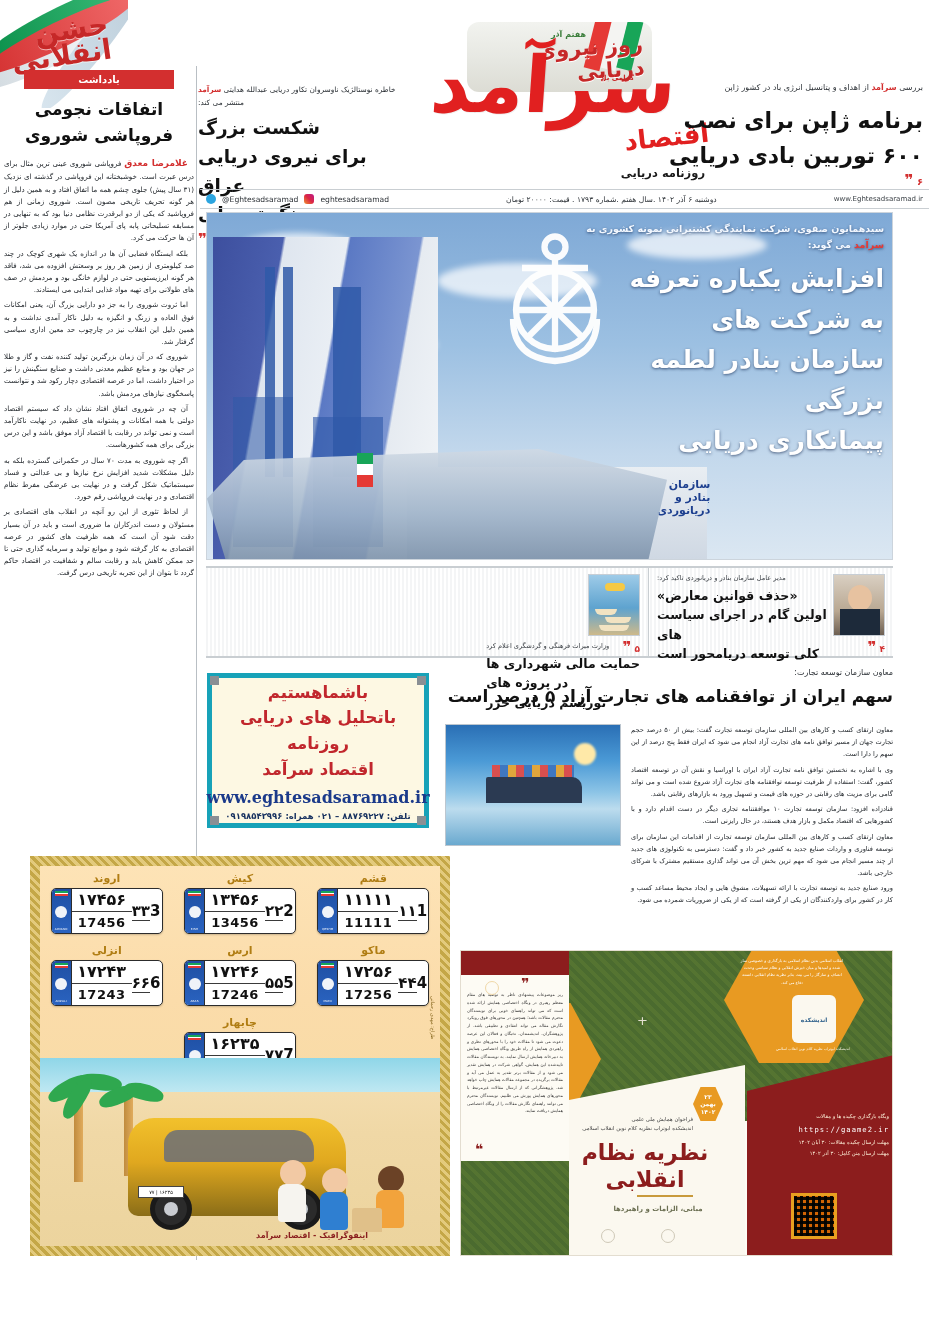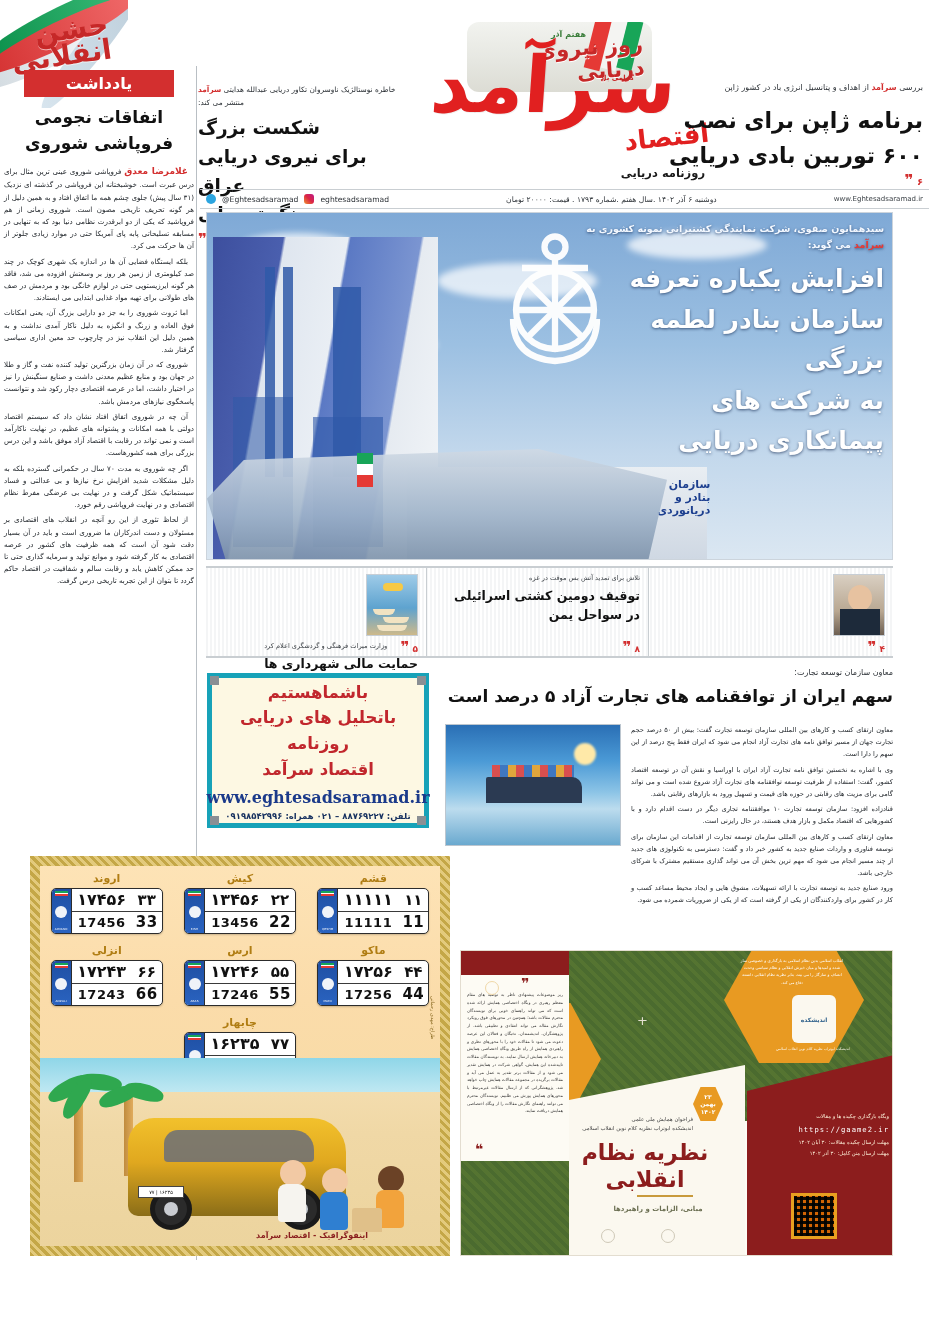--- a/index.html
+++ b/index.html
@@ -27,21 +27,21 @@
     color:#c62828; font-weight:bold; font-size:28px; line-height:0.9;
     text-shadow:0 1px 0 rgba(255,255,255,.6);
     transform:rotate(-8deg);
   }
 
   
   .col-editorial{
     position:absolute; left:4px; top:70px; width:190px; height:1190px;
   }
   .badge-note{
-    background:#d32f2f; color:#fff; font-size:16px; font-weight:bold;
+    background:#d32f2f; color:#fff; font-size:10px; font-weight:bold;
     text-align:center; padding:4px 0; width:150px; margin:0 auto 8px auto;
   }
   .edit-title{
     text-align:center; font-size:17px; font-weight:bold; color:#111;
     line-height:1.5; margin-bottom:8px;
   }
   .edit-author{ color:#d32f2f; font-weight:bold; font-size:9px; }
   .edit-body{
     font-size:7.1px; line-height:1.72; text-align:justify; color:#23282d;
     column-count:1;
@@ -229,21 +229,21 @@
     display:flex; flex-direction:column; align-items:center; justify-content:space-between;
     padding:2px 0; flex:none;
   }
   .blue .flag{ width:13px; height:5px; background:linear-gradient(180deg,#18a558 33%,#fff 33% 66%,#e53935 66%); }
   .blue .zlogo{ width:12px; height:12px; border-radius:50%; background:#f0f3f8; }
   .blue .zname{ font-size:2.8px; color:#fff; letter-spacing:.2px;}
   .plate .mainnum{
     flex:1; display:flex; flex-direction:column; border-left:1px solid #2c2c2c;
   }
   .plate .serial{
-    width:30px; display:flex; flex-direction:column; flex:none;
+    width:30px; display:flex; flex-direction:row; flex:none;align-items:center;
   }
   .pnum-fa{ flex:1; display:flex; align-items:center; justify-content:center;
     font-size:16px; font-weight:bold; color:#111; letter-spacing:1px; border-bottom:1px solid #3a3a3a;}
   .pnum-en{ flex:1; display:flex; align-items:center; justify-content:center;
     font-size:13px; font-weight:bold; color:#111; letter-spacing:.5px;}
   .serial .pnum-fa, .serial .pnum-en{ font-size:15px;}
   .ig-banner{
     position:absolute; right:8px; top:212px; width:134px; padding:8px 6px;
     background:linear-gradient(180deg,#f0a92c,#e0911c);
     color:#fff; font-weight:bold; font-size:13.5px; text-align:right; line-height:1.55;
@@ -469,53 +469,48 @@
     <div class="iranflag" style="background:linear-gradient(180deg,#18a558 33%,#fff 33% 66%,#e53935 66%);"></div>
 
     <div class="hero-text">
       <div class="hero-kick">
         <span>سیدهمایون صفوی، شرکت نمایندگی کشتیرانی نمونه کشوری به</span>
         <span class="mk">سرآمد</span>
         <span>می گوید:</span>
       </div>
       <div class="hero-title">
         <div>افزایش یکباره تعرفه</div>
+        <div>به شرکت های</div>
         <div>سازمان بنادر لطمه بزرگی</div>
-        <div>به شرکت های</div>
         <div>پیمانکاری دریایی</div>
       </div>
     </div>
   </div>
 
   <div class="teasers">
 
     <div class="teaser" style="width:244px;">
       <div class="thumb thumb-face">
         <div class="face-head"></div>
           <div class="face-body"></div>
       </div>
+      <div class="tx">
+        <div class="tk">مدیر عامل سازمان بنادر و دریانوردی تاکید کرد:</div>
+        <div class="tt">
+          <div>«حذف قوانین معارض»</div>
+          <div>اولین گام در اجرای سیاست های</div>
+          <div>کلی توسعه دریامحور است</div>
+        </div>
+      </div>
       <div class="pg">
         <span>۴</span>
         <span class="quotemark">❞</span>
       </div>
     </div>
 
-    <div class="teaser" style="width:222px;">
-      <div class="tx">
-        <div class="tk" style="text-align:right;">تلاش برای تمدید آتش بس موقت در غزه</div>
-        <div class="tt" style="text-align:right;">
-          <div>توقیف دومین کشتی اسرائیلی</div>
-          <div>در سواحل یمن</div>
-        </div>
-      </div>
-      <div class="pg">
-        <span>۸</span>
-        <span class="quotemark">❞</span>
-      </div>
-    </div>
 
     <div class="teaser" style="width:219px;flex-direction:column;">
       <div class="thumb thumb-boats">
         <div class="boat" style="left:6px;top:34px;width:22px;"></div>
         <div class="boat" style="left:16px;top:42px;width:26px;"></div>
         <div class="boat" style="left:10px;top:50px;width:30px;"></div>
         <div style="position:absolute;left:16px;top:8px;width:20px;height:8px;background:#f6c945;border-radius:6px;"></div>
       </div>
       <div class="tx">
         <div class="tk">وزارت میراث فرهنگی و گردشگری اعلام کرد</div>

